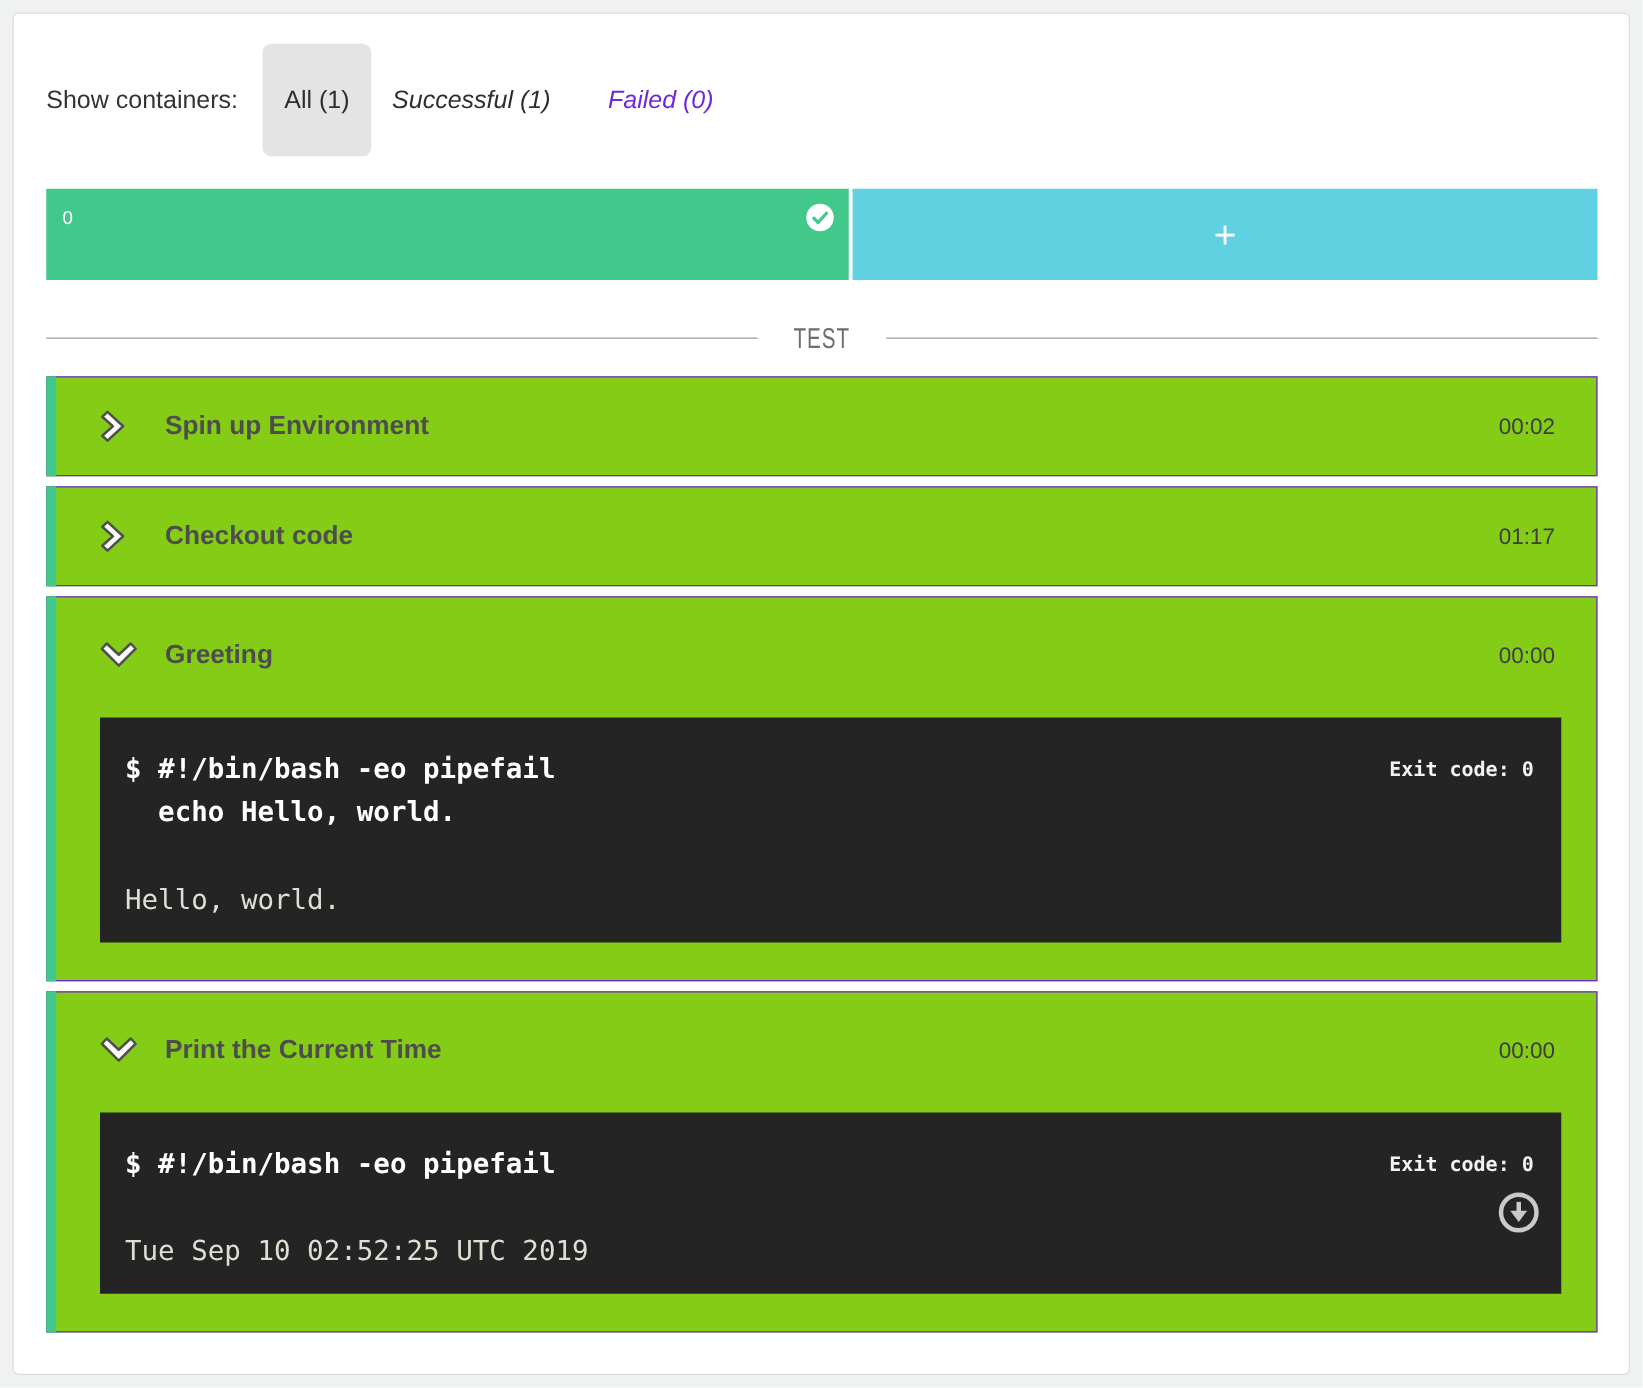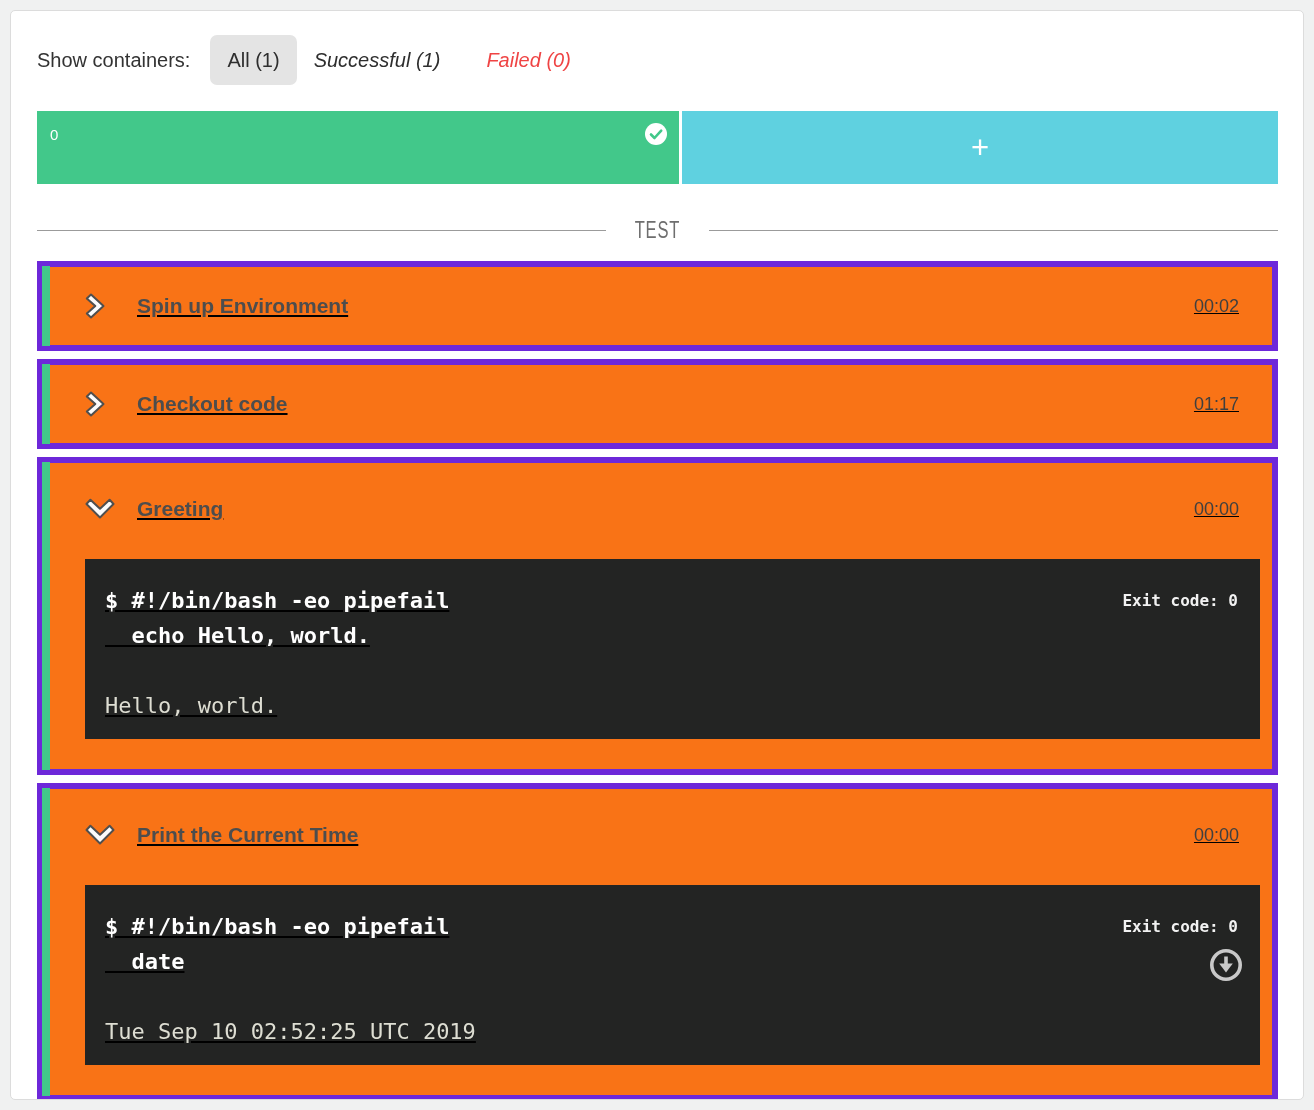--- a/index.html
+++ b/index.html
@@ -21,26 +21,26 @@
 
   
   .filter-row {
     margin-top:24px;
     display:flex; align-items:center;
     font-size:20px; color:#333333;
   }
   .filter-label { margin-right:20px; }
   .chip {
     border:none; background:#e4e4e4; border-radius:7px;
-    padding:13px 17px; font-size:20px; color:#2e2e2e;
+    padding:33px 17px; font-size:20px; color:#2e2e2e;
     font-family:inherit; cursor:pointer; line-height:1.2;
   }
   .chip.plain { background:transparent; margin-left:0;font-style:italic; }
   .chip.successful { margin-left:0; }
-  .chip.failed { color:#ef4444; margin-left:12px; }
+  .chip.failed { color:#6d28d9; margin-left:12px; }
 
   
   .bars { display:flex; margin-top:26px; height:73px; gap:3px; }
   .bar-green {
     width:642px; background:#42c88a; color:#ffffff;
     position:relative; cursor:pointer;
   }
   .bar-meta { padding:11px 13px; font-size:15px; line-height:25px; }
   .check-icon { position:absolute; top:11px; right:11px; width:24px; height:24px; }
   .bar-cyan {
@@ -54,24 +54,23 @@
   .divider .line { flex:1; border-top:1px solid #9b9b9b; height:0; }
   .divider-text {
     margin:0 20px; font-size:23px; color:#6e6e6e;
     transform:scaleX(0.72); letter-spacing:1px;
   }
 
   
   .steps { margin-top:19px; }
   .step {
     position:relative;
-    border:6px solid #6d28d9;
+    border:1px solid #6d28d9;
     margin-bottom:8px;
-    background:#f97316;
-    text-decoration:underline;
+    background:#84cc16;
   }
   .step-accent {
     position:absolute; left:-1px; top:-1px; bottom:-1px; width:8px;
     background:#42c88a;
   }
   .step-header {
     display:flex; align-items:center;
     height:78px;
     padding:0 33px 0 40px;
     cursor:pointer;
@@ -79,21 +78,21 @@
   .step.expanded .step-header { height:92px; }
   .step-chevron { width:36px; display:flex; align-items:center; }
   .step-title {
     margin-left:18px; flex:1;
     font-size:21px; font-weight:bold; color:#4d4d4d;
   }
   .step-time { font-size:18px; color:#3f3f3f; }
 
   
   .terminal {
-    margin:4px 12px 30px 42px;
+    margin:4px 28px 30px 42px;
     background:#232423;
     padding:24px 28px 16px 20px;
     position:relative;
     font-family:"DejaVu Sans Mono","Liberation Mono",monospace;
     font-size:22px; line-height:35px;
     color:#ffffff;
   }
   .t-line { white-space:pre; }
   .t-line.cmd { font-weight:bold; color:#ffffff; }
   .t-line.out { font-weight:normal; color:#deded3; }
@@ -195,21 +194,20 @@
         <span class="step-chevron">
           <svg width="34" height="26" viewBox="0 0 34 26">
             <path d="M3.5 8 L17 21.5 L30.5 8 L26.6 3.8 L17 12.8 L7.4 3.8 Z" fill="#fcfcfc" stroke="#4f4f4f" stroke-width="2" stroke-linejoin="round"></path>
           </svg>
         </span>
         <span class="step-title">Print the Current Time</span>
         <span class="step-time">00:00</span>
       </div>
       <div class="terminal">
         <div class="t-line cmd">$ #!/bin/bash -eo pipefail</div>
-        <div class="t-line cmd">  date</div>
         <div class="t-spacer"></div>
         <div class="t-line out">Tue Sep 10 02:52:25 UTC 2019</div>
         <span class="exit-code">Exit code: 0</span>
         <button class="download-btn">
           <svg width="36" height="36" viewBox="0 0 36 36">
             <circle cx="18" cy="18" r="14.2" fill="none" stroke="#c9c9c9" stroke-width="3.6"></circle>
             <rect x="16.2" y="9.5" width="3.6" height="9.5" fill="#c9c9c9"></rect>
             <path d="M11.2 16.5 L18 25.5 L24.8 16.5 Z" fill="#c9c9c9"></path>
           </svg>
         </button>

